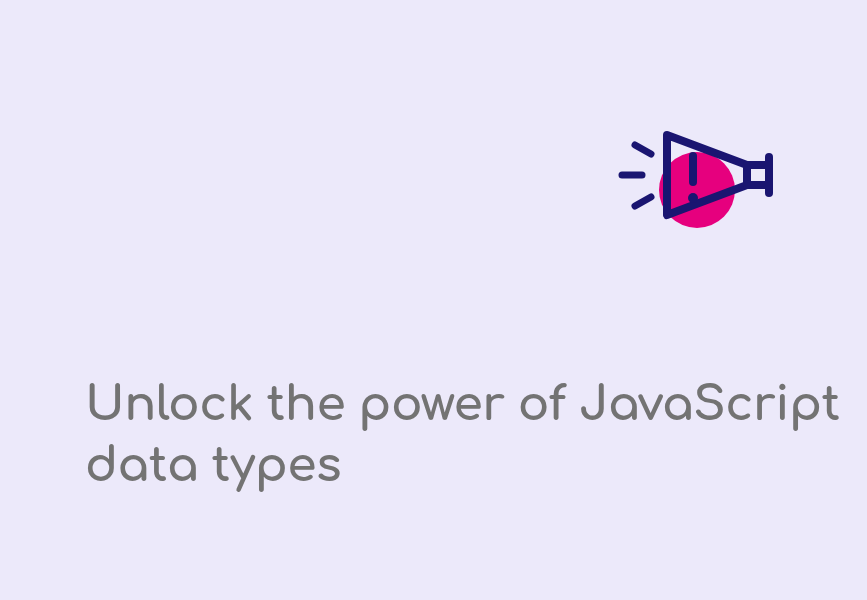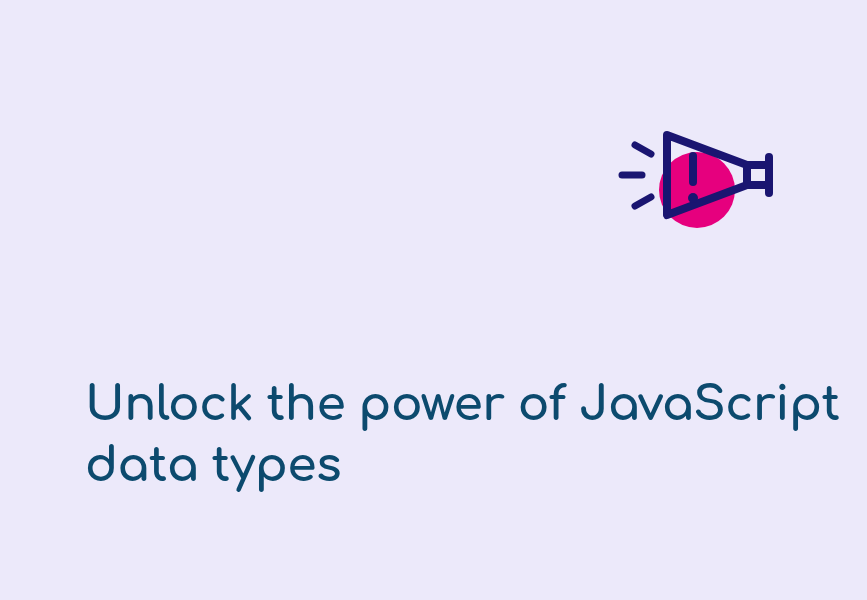--- a/index.html
+++ b/index.html
@@ -21,21 +21,21 @@
       right: 80px;
       width: 180px;
       height: 140px;
     }
     .headline {
       position: absolute;
       left: 85px;
       top: 375px;
       font-size: 47px;
       font-weight: 700;
-      color: #0c4a6e;
+      color: #737373;
       line-height: 1.3;
       letter-spacing: -0.5px;
     }
   </style>
 </head>
 <body>
 
 <div class="megaphone-container">
   <svg viewBox="0 0 180 140" xmlns="http://www.w3.org/2000/svg">
 

